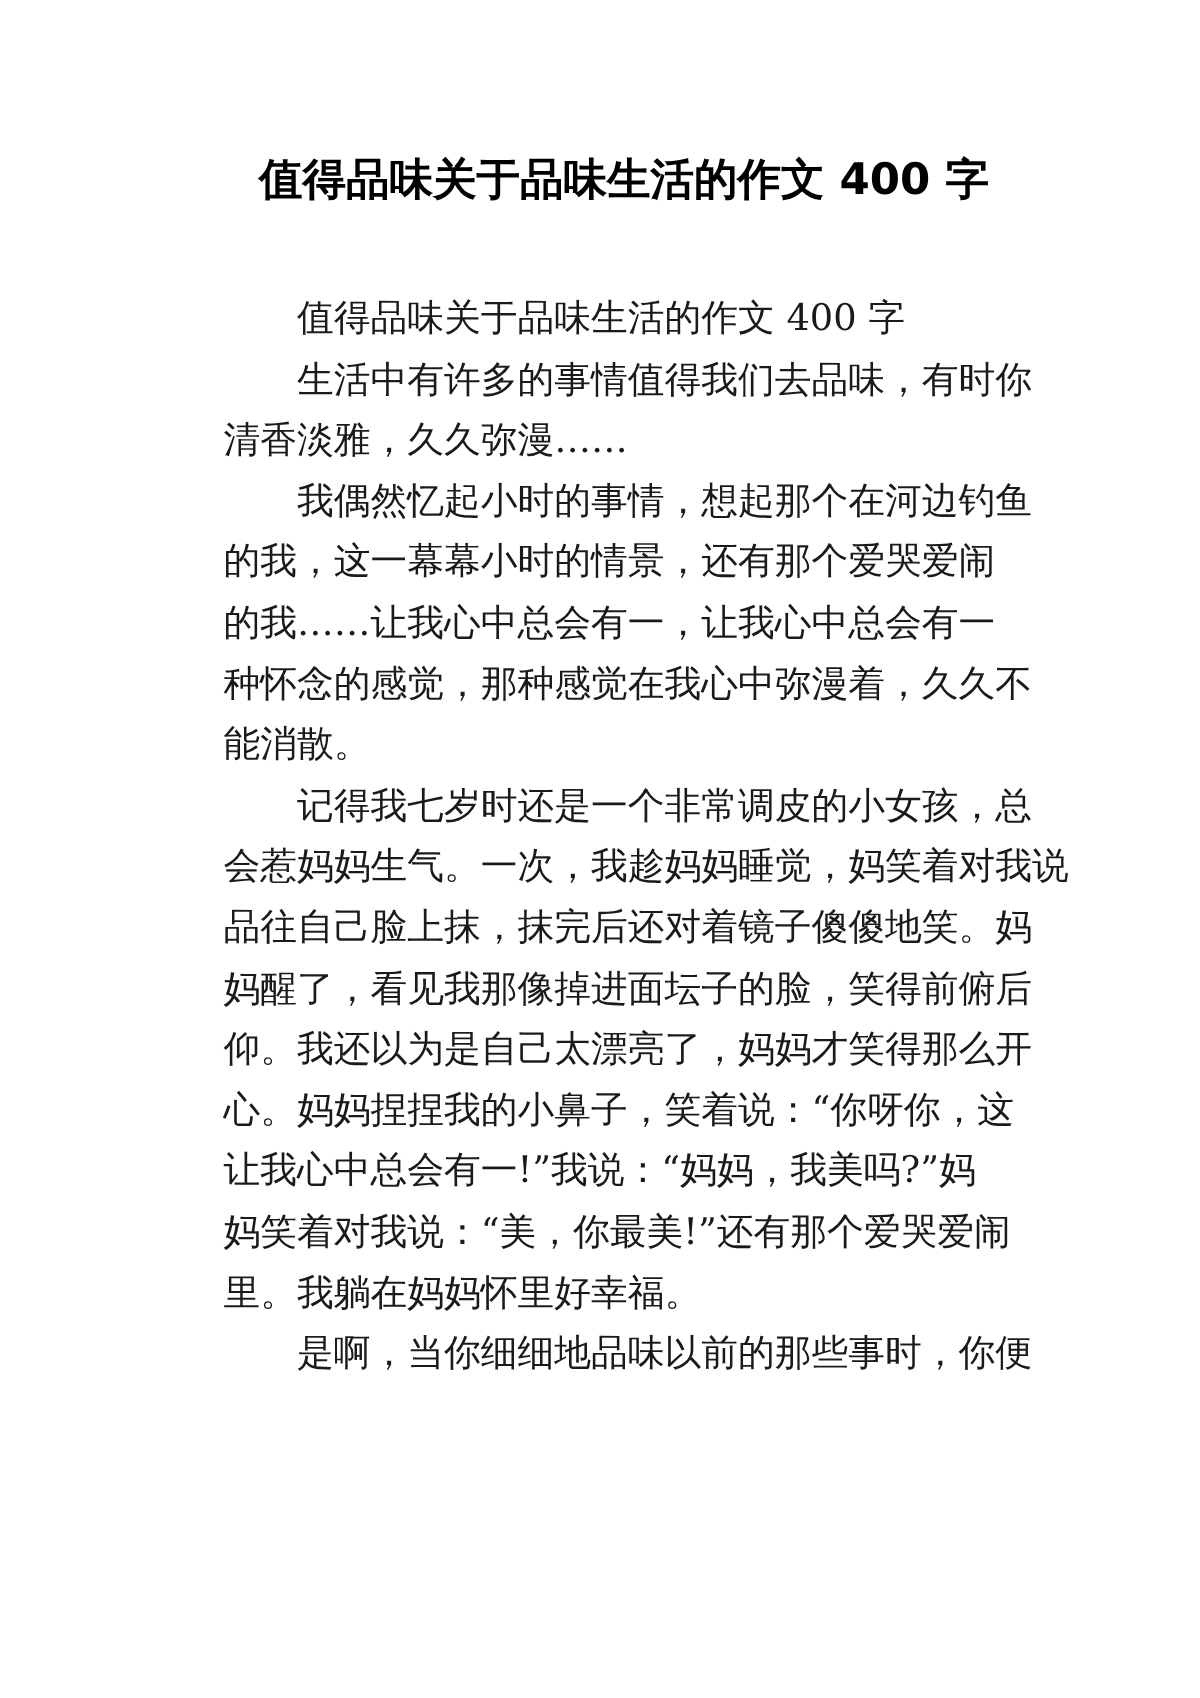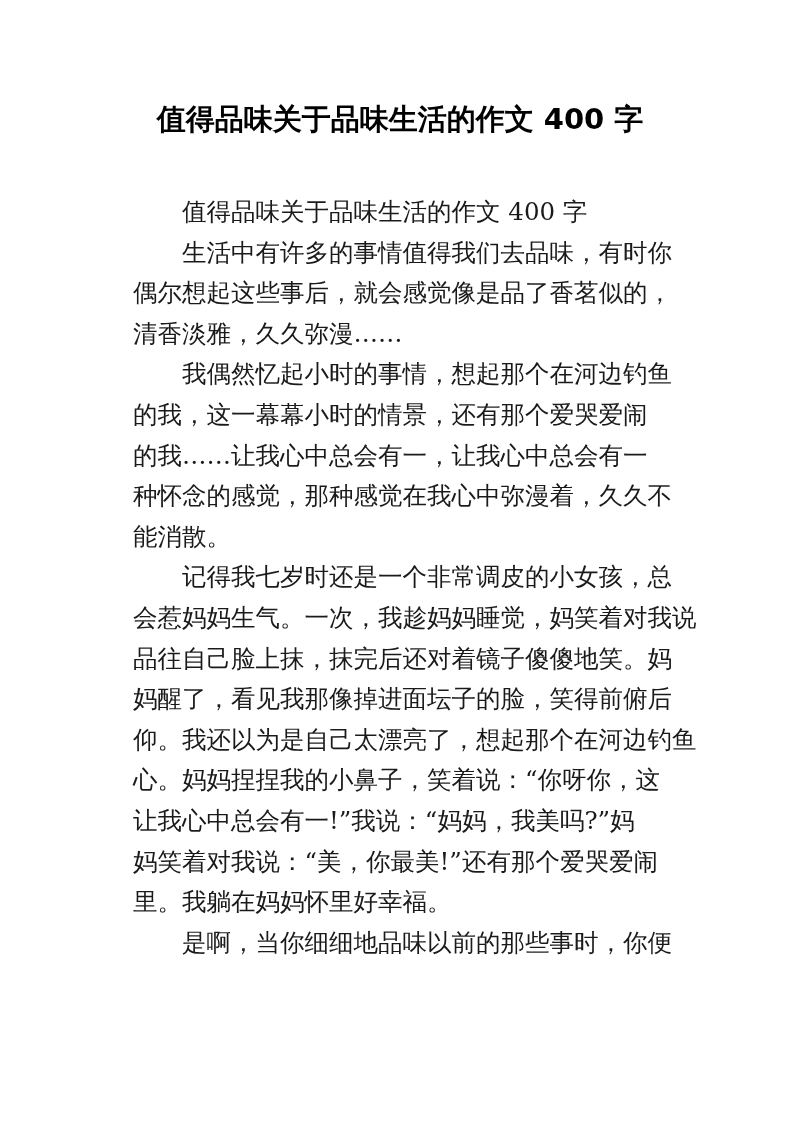--- a/index.html
+++ b/index.html
@@ -9,21 +9,21 @@
     }
     body {
       width: 800px;
       height: 1132px;
       position: relative;
       overflow: hidden;
       color: #111111;
     }
     .page {
       position: absolute;
-      left: 0;
+      left: 16px;
       top: 0;
       width: 740px;
       height: 1132px;
       background: #ffffff;
     }
     .title {
       position: absolute;
       left: 0;
       top: 97px;
       width: 800px;
@@ -61,38 +61,37 @@
   <div class="title">值得品味关于品味生活的作文 400 字</div>
 
   <div class="body">
 
     <div class="paragraph">
       <div class="line indent">值得品味关于品味生活的作文 400 字</div>
     </div>
 
     <div class="paragraph">
       <div class="line indent">生活中有许多的事情值得我们去品味，有时你</div>
-      <div class="line">偶尔想起这些事后，就会感觉像是品了香茗似的，</div>
       <div class="line">清香淡雅，久久弥漫……</div>
     </div>
 
     <div class="paragraph">
       <div class="line indent">我偶然忆起小时的事情，想起那个在河边钓鱼</div>
       <div class="line">的我，这一幕幕小时的情景，还有那个爱哭爱闹</div>
       <div class="line">的我……让我心中总会有一，让我心中总会有一</div>
       <div class="line">种怀念的感觉，那种感觉在我心中弥漫着，久久不</div>
       <div class="line">能消散。</div>
     </div>
 
     <div class="paragraph">
       <div class="line indent">记得我七岁时还是一个非常调皮的小女孩，总</div>
       <div class="line">会惹妈妈生气。一次，我趁妈妈睡觉，妈笑着对我说</div>
       <div class="line">品往自己脸上抹，抹完后还对着镜子傻傻地笑。妈</div>
       <div class="line">妈醒了，看见我那像掉进面坛子的脸，笑得前俯后</div>
-      <div class="line">仰。我还以为是自己太漂亮了，想起那个在河边钓鱼</div>
+      <div class="line">仰。我还以为是自己太漂亮了，妈妈才笑得那么开</div>
       <div class="line">心。妈妈捏捏我的小鼻子，笑着说：“你呀你，这</div>
       <div class="line">让我心中总会有一!”我说：“妈妈，我美吗?”妈</div>
       <div class="line">妈笑着对我说：“美，你最美!”还有那个爱哭爱闹</div>
       <div class="line">里。我躺在妈妈怀里好幸福。</div>
     </div>
 
     <div class="paragraph">
       <div class="line indent">是啊，当你细细地品味以前的那些事时，你便</div>
     </div>
   </div>

